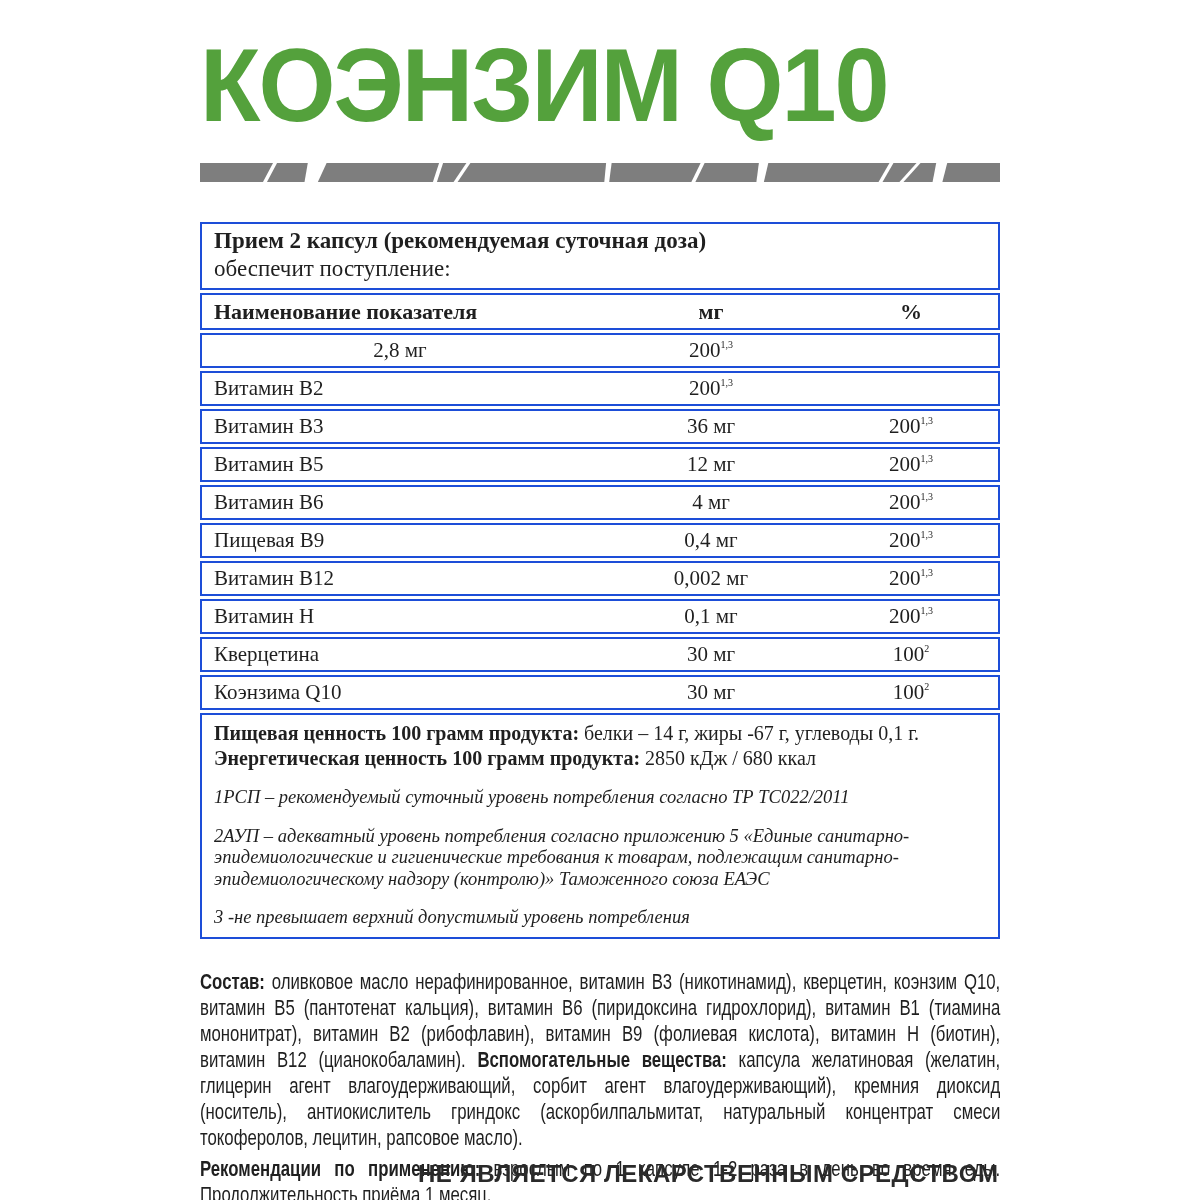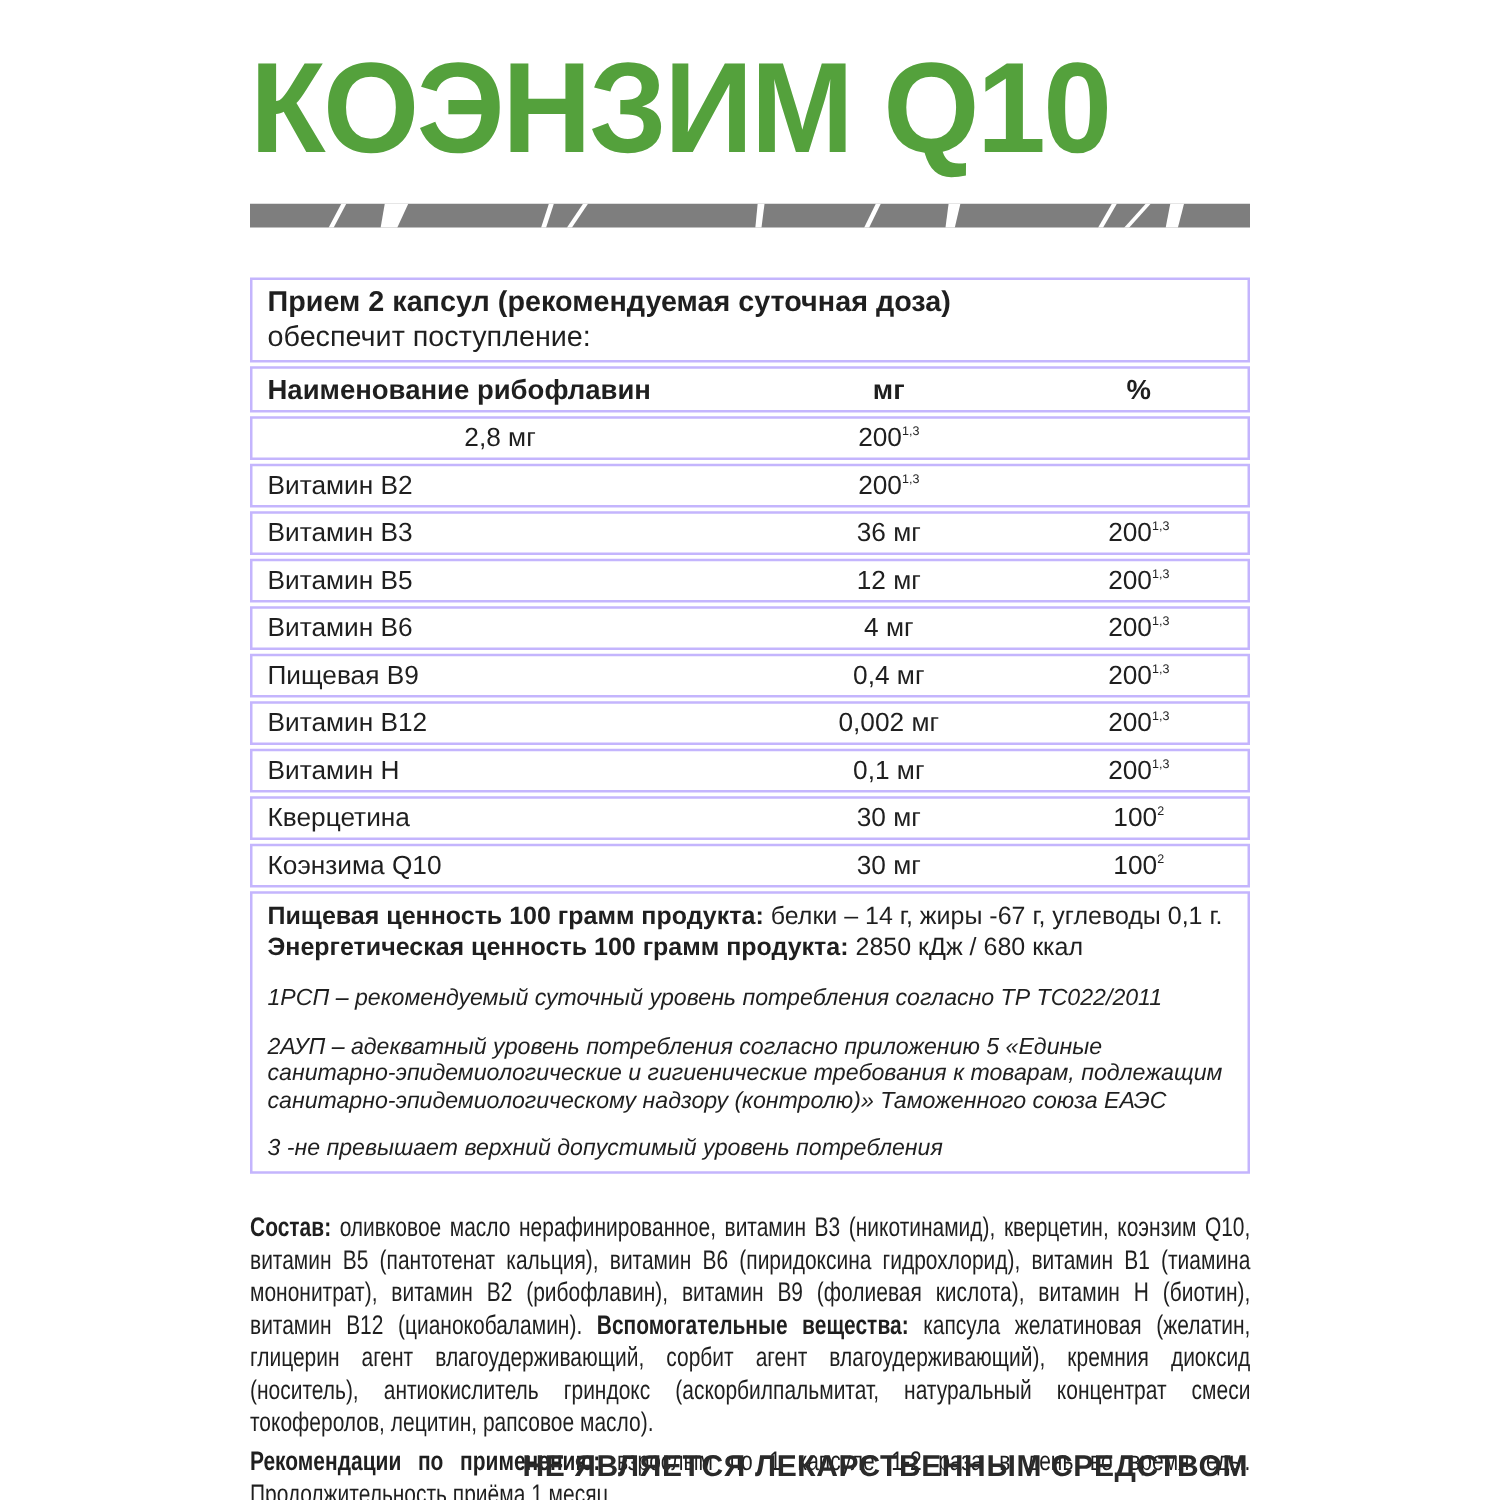--- a/index.html
+++ b/index.html
@@ -50,24 +50,25 @@
   .band i.s4  { left: 32.5%; width: 4px;  transform: skewX(-34deg); }
   .band i.s5  { left: 50.5%; width: 8px;  clip-path: polygon(30% 0, 100% 0, 60% 100%, 0 100%); }
   .band i.s6  { left: 62%;   width: 4px;  transform: skewX(-26deg); }
   .band i.s7  { left: 69.5%; width: 13px; clip-path: polygon(25% 0, 100% 0, 55% 100%, 0 100%); }
   .band i.s8  { left: 85.5%; width: 4px;  transform: skewX(-30deg); }
   .band i.s9  { left: 88.5%; width: 4px;  transform: skewX(-42deg); }
   .band i.s10 { left: 91.5%; width: 16px; clip-path: polygon(30% 0, 100% 0, 60% 100%, 0 100%); }
   
   .facts { margin-top: 40px; }
   .box {
-    border: 2px solid #c4b5fd;
+    border: 2px solid #1d4ed8;
     margin-bottom: 3px;
     background: #ffffff;
     box-sizing: border-box;
+    font-family: Liberation Serif, serif;
   }
   .box.head { padding: 3px 12px 5px 12px; font-size: 23px; line-height: 28px; }
   .box.head .b { font-weight: bold; }
   .grid-row {
     display: grid;
     grid-template-columns: 1fr 250px 150px;
     align-items: center;
     padding: 2px 12px;
   }
   .box.cols { font-weight: bold; font-size: 22px; line-height: 29px; }
@@ -135,21 +136,21 @@
     </div>
 
     <div class="facts">
 
       <div class="box head">
         <div class="b">Прием 2 капсул (рекомендуемая суточная доза)</div>
         <div>обеспечит поступление:</div>
       </div>
 
       <div class="box cols grid-row">
-        <div class="c-name">Наименование рибофлавин</div>
+        <div class="c-name">Наименование показателя</div>
         <div class="c-amt">мг</div>
         <div class="c-pct">%</div>
       </div>
 
       <div id="rows">
   <div class="box grid-row row-line">
     <div class="c-amt">2,8 мг</div>
     <div class="c-pct"><span>200</span><sup>1,3</sup></div>
   </div>
 

